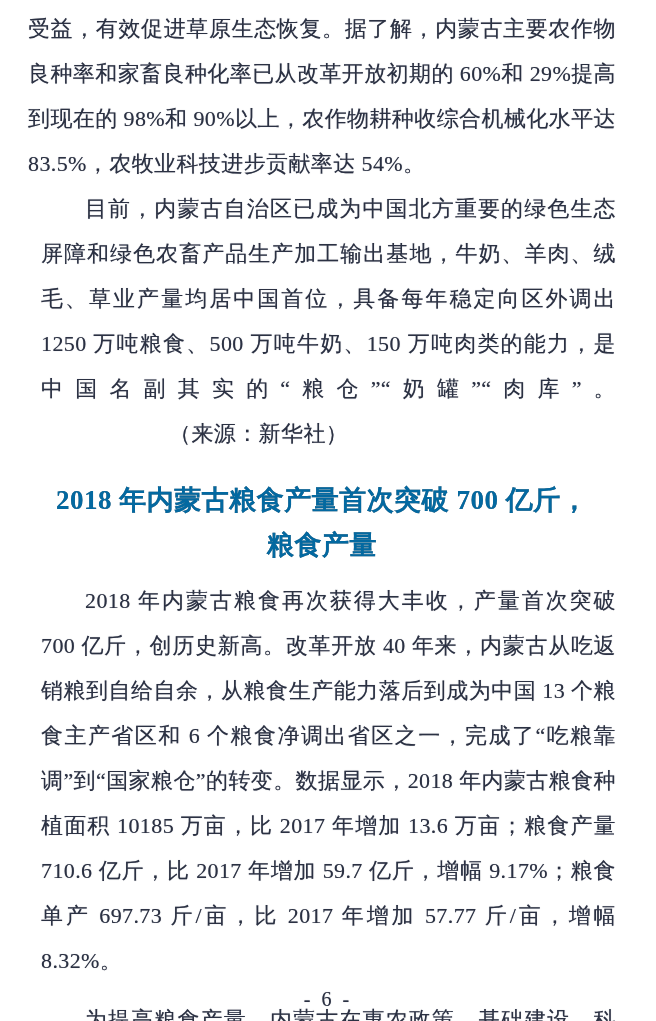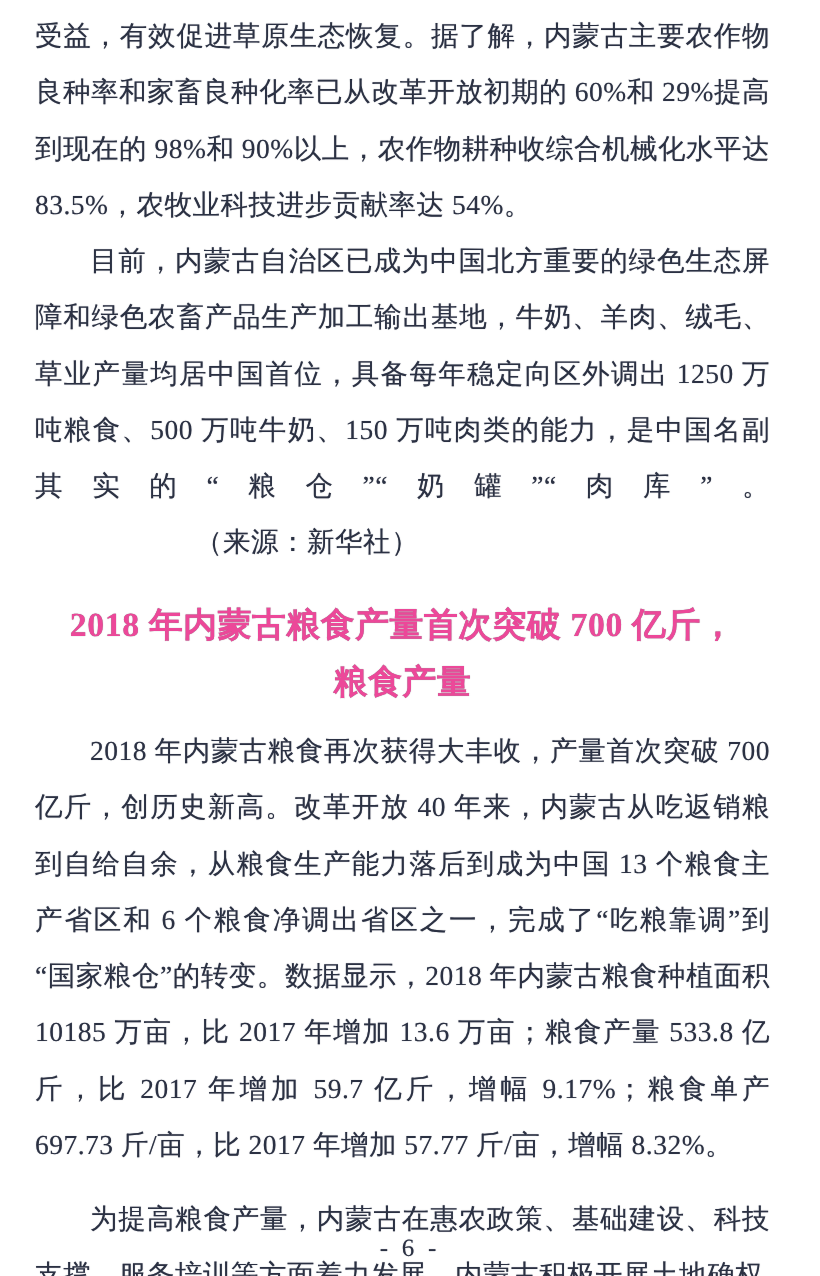--- a/index.html
+++ b/index.html
@@ -26,34 +26,35 @@
     margin: 0;
     font-size: 22px;
     line-height: 45px;
     letter-spacing: 0.4px;
     text-align: justify;
     text-justify: inter-ideograph;
     text-shadow: 0 0 0.7px rgba(43, 49, 67, 0.55);
   }
   .indent {
     text-indent: 2em;
+    margin-left: 13px;
   }
   .source-label {
     display: inline-block;
     margin-left: 84px;
     white-space: nowrap;
   }
   .section-heading {
     margin: 22px 0 10px 0;
     text-align: center;
     font-size: 27px;
     line-height: 45px;
     font-weight: bold;
     letter-spacing: 0.5px;
-    color: #ec4899;
+    color: #0369a1;
     text-shadow: 0 0 0.6px rgba(21, 23, 28, 0.6);
   }
   .para-gap {
     margin-top: 14px;
   }
   .page-number {
     position: absolute;
     left: 0;
     bottom: 10px;
     width: 100%;
@@ -73,20 +74,20 @@
 
     <p class="body-para">受益，有效促进草原生态恢复。据了解，内蒙古主要农作物良种率和家畜良种化率已从改革开放初期的 60%和 29%提高到现在的 98%和 90%以上，农作物耕种收综合机械化水平达 83.5%，农牧业科技进步贡献率达 54%。</p>
 
     <p class="body-para indent"><span>目前，内蒙古自治区已成为中国北方重要的绿色生态屏障和绿色农畜产品生产加工输出基地，牛奶、羊肉、绒毛、草业产量均居中国首位，具备每年稳定向区外调出 1250 万吨粮食、500 万吨牛奶、150 万吨肉类的能力，是中国名副其实的“粮仓”“奶罐”“肉库”。</span><span class="source-label">（来源：新华社）</span></p>
 
     <div class="section-heading">
       <div>2018 年内蒙古粮食产量首次突破 700 亿斤，</div>
       <div>粮食产量</div>
     </div>
 
-    <p class="body-para indent">2018 年内蒙古粮食再次获得大丰收，产量首次突破 700 亿斤，创历史新高。改革开放 40 年来，内蒙古从吃返销粮到自给自余，从粮食生产能力落后到成为中国 13 个粮食主产省区和 6 个粮食净调出省区之一，完成了“吃粮靠调”到“国家粮仓”的转变。数据显示，2018 年内蒙古粮食种植面积 10185 万亩，比 2017 年增加 13.6 万亩；粮食产量 533.8 亿斤，比 2017 年增加 59.7 亿斤，增幅 9.17%；粮食单产 697.73 斤/亩，比 2017 年增加 57.77 斤/亩，增幅 8.32%。</p>
+    <p class="body-para indent">2018 年内蒙古粮食再次获得大丰收，产量首次突破 700 亿斤，创历史新高。改革开放 40 年来，内蒙古从吃返销粮到自给自余，从粮食生产能力落后到成为中国 13 个粮食主产省区和 6 个粮食净调出省区之一，完成了“吃粮靠调”到“国家粮仓”的转变。数据显示，2018 年内蒙古粮食种植面积 10185 万亩，比 2017 年增加 13.6 万亩；粮食产量 710.6 亿斤，比 2017 年增加 59.7 亿斤，增幅 9.17%；粮食单产 697.73 斤/亩，比 2017 年增加 57.77 斤/亩，增幅 8.32%。</p>
 
     <p class="body-para indent para-gap">为提高粮食产量，内蒙古在惠农政策、基础建设、科技支撑、服务培训等方面着力发展。内蒙古积极开展土地确权</p>
 
   </div>
 
   <div class="page-number">- 6 -</div>
 </div>
 
 </body></html>

